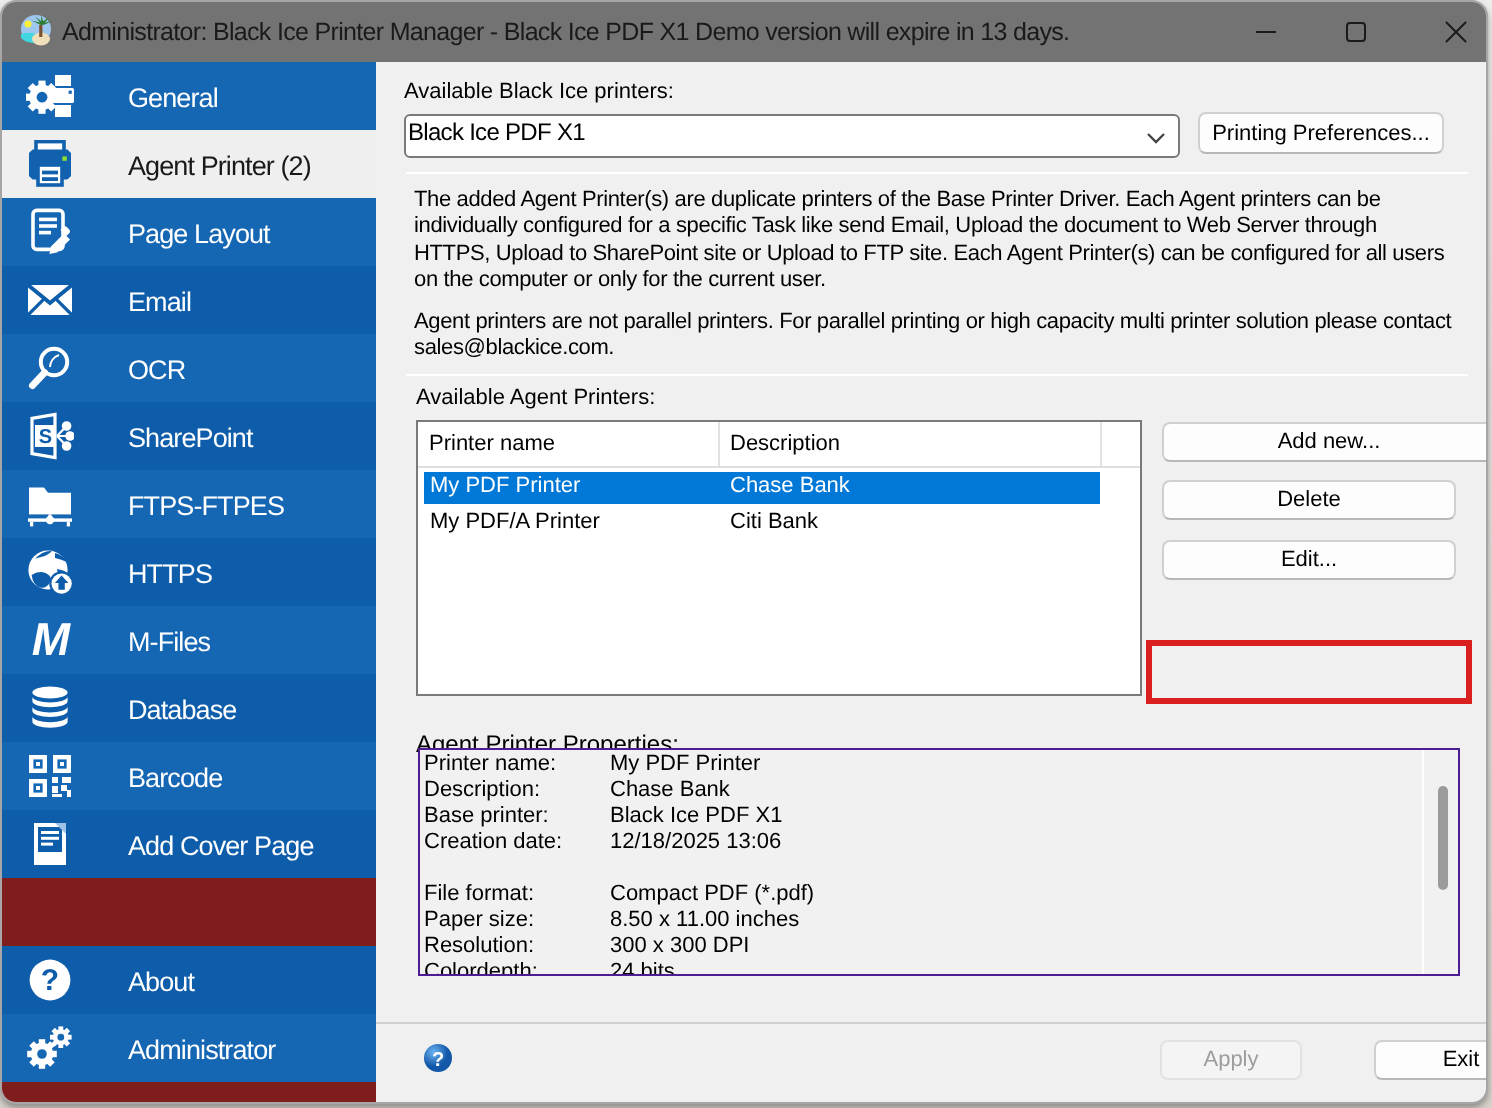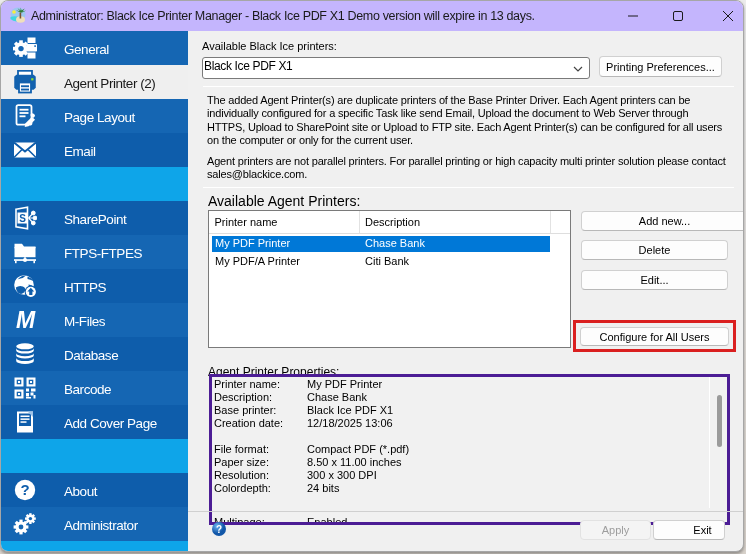--- a/index.html
+++ b/index.html
@@ -1,43 +1,43 @@
 <!DOCTYPE html>
 <html><head>
 <meta charset="utf-8">
 <style>
 * { margin:0; padding:0; box-sizing:border-box; }
 html,body { width:746px; height:554px; overflow:hidden; }
 body { background:linear-gradient(#ececec, #d8d2cb); font-family:"Liberation Sans", sans-serif; position:relative; }
 #win { position:absolute; left:0; top:0; width:744px; height:552px; background:#f0f0f0; border:1px solid #a6a6a6; border-radius:8px; overflow:hidden; box-shadow:0 2px 3px rgba(60,60,60,.45); }
-#titlebar { position:absolute; left:0; top:0; width:744px; height:30px; background:#c4b5fd; }
+#titlebar { position:absolute; left:0; top:0; width:744px; height:30px; background:#737373; }
 #titletext { position:absolute; left:30px; top:7.5px; font-size:12.5px; letter-spacing:-0.34px; color:#1a1a1a; white-space:nowrap; }
 .wbtn { position:absolute; top:0; width:46px; height:30px; }
-#sidebar { position:absolute; left:0; top:30px; width:187px; height:522px; background:#0ea5e9;padding-left:35px; }
+#sidebar { position:absolute; left:0; top:30px; width:187px; height:522px; background:#7f1d1d;padding-left:35px; }
 .srow { position:absolute; left:0; width:187px; height:34px; }
 .srow.lt { background:#1566b3; }
 .srow.dk { background:#0e5dab; }
 .srow.sel { background:#efefef; }
 .slabel { position:absolute; left:63px; top:51.5%; transform:translateY(-50%); font-size:13.5px; letter-spacing:-0.45px; color:#fff; white-space:nowrap; }
 .srow.sel .slabel { color:#1a1a1a; }
 .sicon { position:absolute; left:12px; top:50%; transform:translateY(-50%); width:24px; height:24px; }
 #content { position:absolute; left:187px; top:30px; width:557px; height:522px; font-size:11px; color:#000; }
 .lbl { position:absolute; white-space:nowrap; }
 #combo { position:absolute; left:201px; top:56px; width:388px; height:22px; background:#fff; border:1px solid #7a7a7a; border-radius:3px; }
 #combo span { position:absolute; left:1px; top:0.5px; font-size:12px; letter-spacing:-0.35px; }
 .btn { position:absolute; background:#fdfdfd; border:1px solid #d0d0d0; border-bottom-color:#b8b8b8; border-radius:4px; font-size:11px; color:#000; text-align:center; }
 .btn span { position:relative; top:50%; transform:translateY(-50%); display:block; }
 .sep { position:absolute; height:1px; background:#a5a5a5; border-bottom:1px solid #ffffff; }
 .para { position:absolute; font-size:11px; line-height:13.4px; letter-spacing:-0.18px; color:#000; white-space:nowrap; }
 #list { position:absolute; left:207px; top:209px; width:363px; height:138px; background:#fff; border:1px solid #7a7a7a; }
 #lvheadline { position:absolute; left:208px; top:232px; width:361px; height:1px; background:#dedede; }
 .colline { position:absolute; top:210px; height:23px; width:1px; background:#e2e2e2; }
 #seltd { position:absolute; left:211px; top:235px; width:338px; height:16px; background:#0078d7; }
 .cell { position:absolute; font-size:11px; white-space:nowrap; }
-#props { position:absolute; left:208px; top:373px; width:521px; height:151px; background:#f1f1f1; border:3px solid #4c1d95; overflow:hidden; }
+#props { position:absolute; left:208px; top:373px; width:521px; height:114px; background:#f1f1f1; border:1px solid #4c1d95; overflow:hidden; }
 .pline { position:absolute; left:2px; font-size:11px; white-space:nowrap; }
 .pline b { font-weight:normal; position:absolute; left:93px; }
 #sbtrack { position:absolute; right:17px; top:0; width:1px; height:131px; background:#fff; }
 #sbthumb { position:absolute; right:5px; top:18px; width:5px; height:52px; background:#9b9b9b; border-radius:2.5px; }
 #redbox { position:absolute; left:572px; top:319px; width:163px; height:32px; border:3px solid #da1f1f; }
 #helpico { position:absolute; left:211px; top:521px; width:14px; height:14px; }
 #footsep { position:absolute; left:187px; top:510px; width:557px; height:1px; background:#d0d0d0; }
 </style>
 </head>
 <body>
@@ -112,20 +112,28 @@
         <div class="slabel">Page Layout</div>
       </div>
       <div class="srow dk" style="top: 102px;">
         <div class="sicon"><svg viewBox="0 0 24 24" width="24" height="24">
             <rect x="1" y="4.5" width="22" height="15" fill="#fff"></rect>
             <path d="M1 4.5 L12 13.5 L23 4.5" fill="none" stroke="#0e5dab" stroke-width="2"></path>
             <path d="M1 19.5 L8.8 11.7 M23 19.5 L15.2 11.7" stroke="#0e5dab" stroke-width="1.6"></path>
           </svg></div>
         <div class="slabel">Email</div>
       </div>
+      <div class="srow lt" style="top: 136px;">
+        <div class="sicon"><svg viewBox="0 0 24 24" width="24" height="24">
+            <circle cx="14" cy="9" r="6.6" fill="none" stroke="#fff" stroke-width="2"></circle>
+            <path d="M12 11.5 a6.6 6.6 0 0 1 4.5-6" fill="none" stroke="#fff" stroke-width="1"></path>
+            <line x1="9.3" y1="14.3" x2="3.2" y2="20.8" stroke="#fff" stroke-width="3.4" stroke-linecap="round"></line>
+          </svg></div>
+        <div class="slabel">OCR</div>
+      </div>
       <div class="srow dk" style="top: 170px;">
         <div class="sicon"><svg viewBox="0 0 24 24" width="24" height="24">
             <path d="M3 3.2 L14.5 1.2 V22.8 L3 20.8 Z" fill="none" stroke="#fff" stroke-width="1.6"></path>
             <rect x="4.5" y="6.5" width="10.5" height="11" fill="#fff"></rect>
             <text x="9.7" y="15.6" font-size="10" font-weight="bold" fill="#0e5dab" text-anchor="middle" font-family="Liberation Sans">S</text>
             <g fill="#fff" stroke="#fff">
               <circle cx="20.3" cy="7" r="1.9"></circle>
               <circle cx="22" cy="12" r="1.9"></circle>
               <circle cx="20.3" cy="17" r="1.9"></circle>
               <path d="M15.5 12 L20.3 7 M15.5 12 L22 12 M15.5 12 L20.3 17" stroke-width="1.1" fill="none"></path>
@@ -259,21 +267,21 @@
   <div class="btn" style="left:598px; top:55px; width:123px; height:21px;">
       <span>Printing Preferences...</span>
     </div>
 
   <div class="sep" style="left:202px; top:85px; width:531px;"></div>
 
   <div class="para" style="left:206px; top:93px;">The added Agent Printer(s) are duplicate printers of the Base Printer Driver. Each Agent printers can be<br>individually configured for a specific Task like send Email, Upload the document to Web Server through<br>HTTPS, Upload to SharePoint site or Upload to FTP site. Each Agent Printer(s) can be configured for all users<br>on the computer or only for the current user.</div>
   <div class="para" style="left:206px; top:154px;">Agent printers are not parallel printers. For parallel printing or high capacity multi printer solution please contact<br>sales@blackice.com.</div>
 
   <div class="sep" style="left:202px; top:186px; width:531px;"></div>
-  <div class="lbl" style="position:absolute; left:207px; top:192px; font-size:14px;">Available Agent Printers:</div>
+  <div class="lbl" style="position:absolute; left:207px; top:192px; font-size:11px;">Available Agent Printers:</div>
 
   <div id="list"></div>
   <div class="colline" style="left:358px;"></div>
   <div class="colline" style="left:549px;"></div>
   <div id="lvheadline"></div>
   <div class="cell" style="left:213.5px; top:215px;">Printer name</div>
   <div class="cell" style="left:364px; top:215px;">Description</div>
   <div id="seltd"></div>
   <div class="cell" style="left:214px; top:236px; color:#fff;">My PDF Printer</div>
   <div class="cell" style="left:364px; top:236px; color:#fff;">Chase Bank</div>
@@ -281,23 +289,20 @@
   <div class="cell" style="left:364px; top:254px;">Citi Bank</div>
 
   <div class="btn" style="left:580px; top:210px; width:167px; height:20px;">
       <span>Add new...</span>
     </div>
   <div class="btn" style="left:580px; top:269px; width:147px; height:20px;">
       <span>Edit...</span>
     </div>
   <div class="btn" style="left:580px; top:239px; width:147px; height:20px;">
       <span>Delete</span>
-    </div>
-  <div class="btn" style="left:579px; top:326px; width:149px; height:19px;">
-      <span>Configure for All Users</span>
     </div>
   <div id="redbox"></div>
 
   <div class="lbl" style="position:absolute; left:207px; top:364px; font-size:12px;">Agent Printer Properties:</div>
   <div id="props">
     <div class="pline" style="top:1px;">Printer name:<b>My PDF Printer</b></div>
     <div class="pline" style="top:14px;">Description:<b>Chase Bank</b></div>
     <div class="pline" style="top:27px;">Base printer:<b>Black Ice PDF X1</b></div>
     <div class="pline" style="top:40px;">Creation date:<b>12/18/2025 13:06</b></div>
     <div class="pline" style="top:66px;">File format:<b>Compact PDF (*.pdf)</b></div>
@@ -316,16 +321,16 @@
           <stop offset="0%" stop-color="#6db5f2"></stop>
           <stop offset="100%" stop-color="#1257a8"></stop>
         </radialGradient>
       </defs>
     <circle cx="7" cy="7" r="7" fill="url(#hg)"></circle>
     <text x="7" y="11" font-size="10" font-weight="bold" fill="#fff" text-anchor="middle" font-family="Liberation Sans">?</text>
   </svg>
   <div class="btn" style="left:579px; top:519px; width:71px; height:20px; background:#f4f4f4; border-color:#e2e2e2; color:#9d9d9d;">
       <span>Apply</span>
     </div>
-  <div class="btn" style="left:652px; top:519px; width:72px; height:20px;padding-left:27px;">
+  <div class="btn" style="left:686px; top:519px; width:60px; height:20px;padding-left:27px;">
       <span>Exit</span>
     </div>
 </div>
 
 </body></html>

